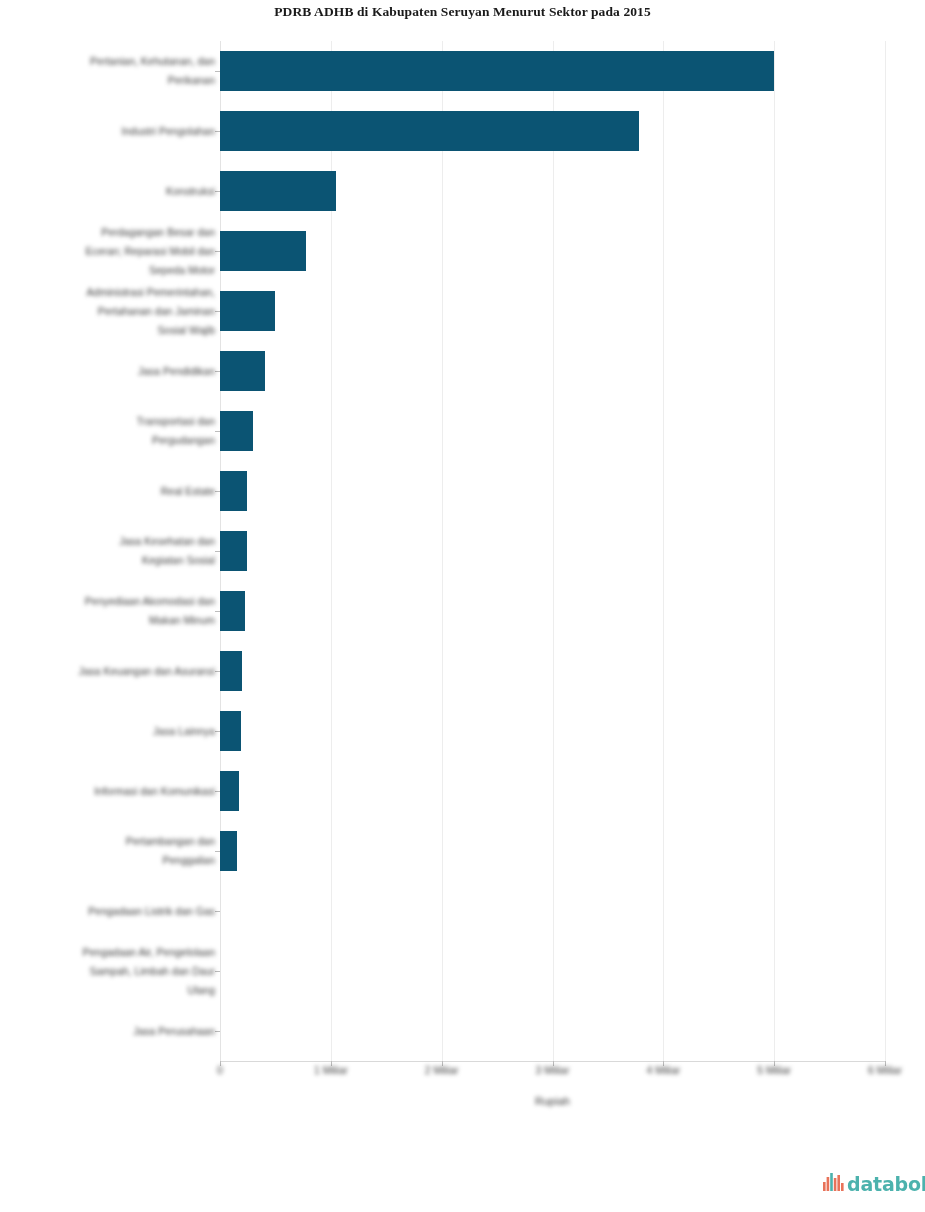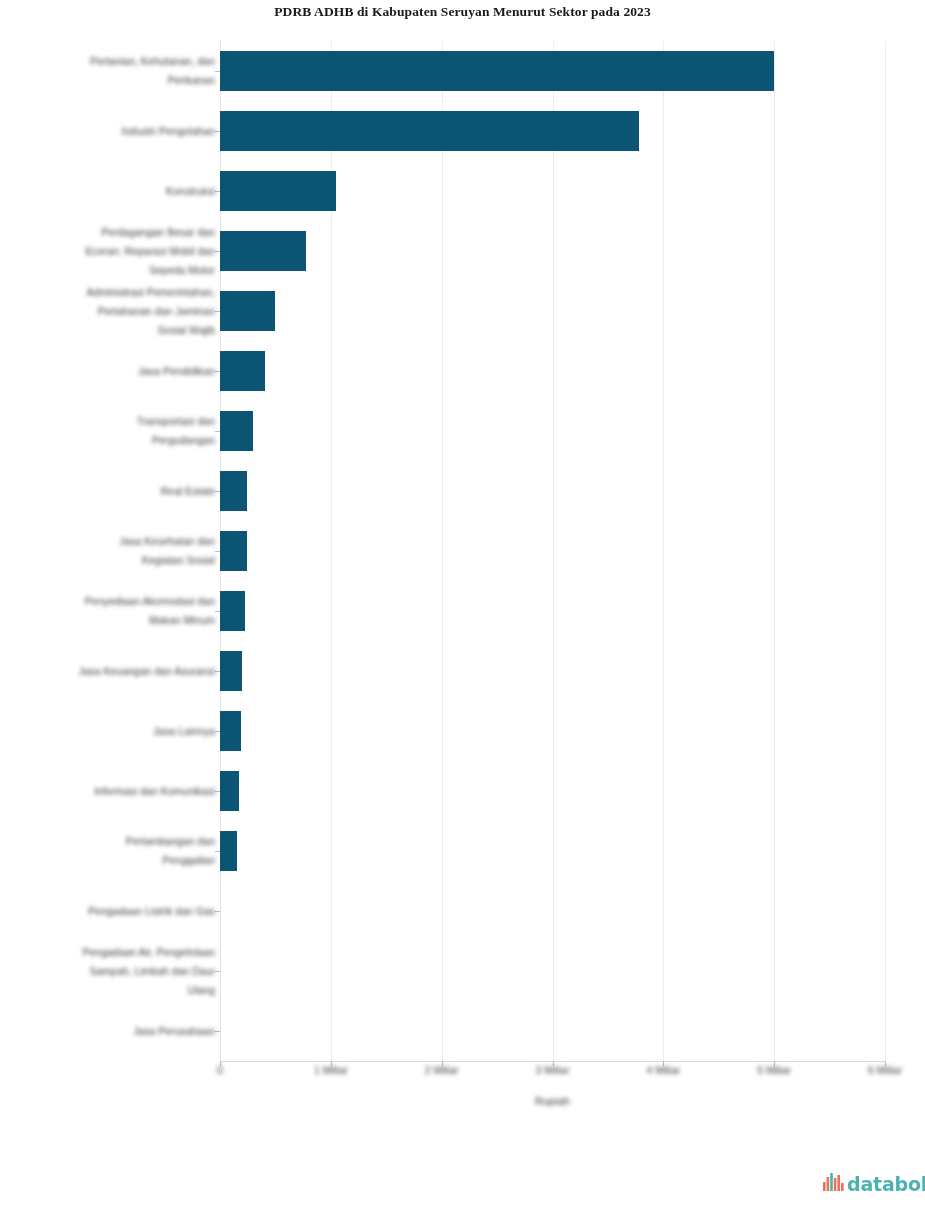--- a/index.html
+++ b/index.html
@@ -162,21 +162,21 @@
     font-size: 19px;
     font-weight: 600;
     color: #4cb2ad;
     letter-spacing: -0.2px;
     line-height: 1;
   }
 </style>
 </head>
 <body>
 
-<div id="chart-title">PDRB ADHB di Kabupaten Seruyan Menurut Sektor pada 2023</div>
+<div id="chart-title">PDRB ADHB di Kabupaten Seruyan Menurut Sektor pada 2015</div>
 
 <div id="plot-area">
   <div id="gridlines-layer">
       <div class="gridline axis-zero" style="left: 0px;"></div>
       <div class="gridline" style="left: 110.833px;"></div>
       <div class="gridline" style="left: 221.667px;"></div>
       <div class="gridline" style="left: 332.5px;"></div>
       <div class="gridline" style="left: 443.333px;"></div>
       <div class="gridline" style="left: 554.167px;"></div>
       <div class="gridline" style="left: 665px;"></div>

